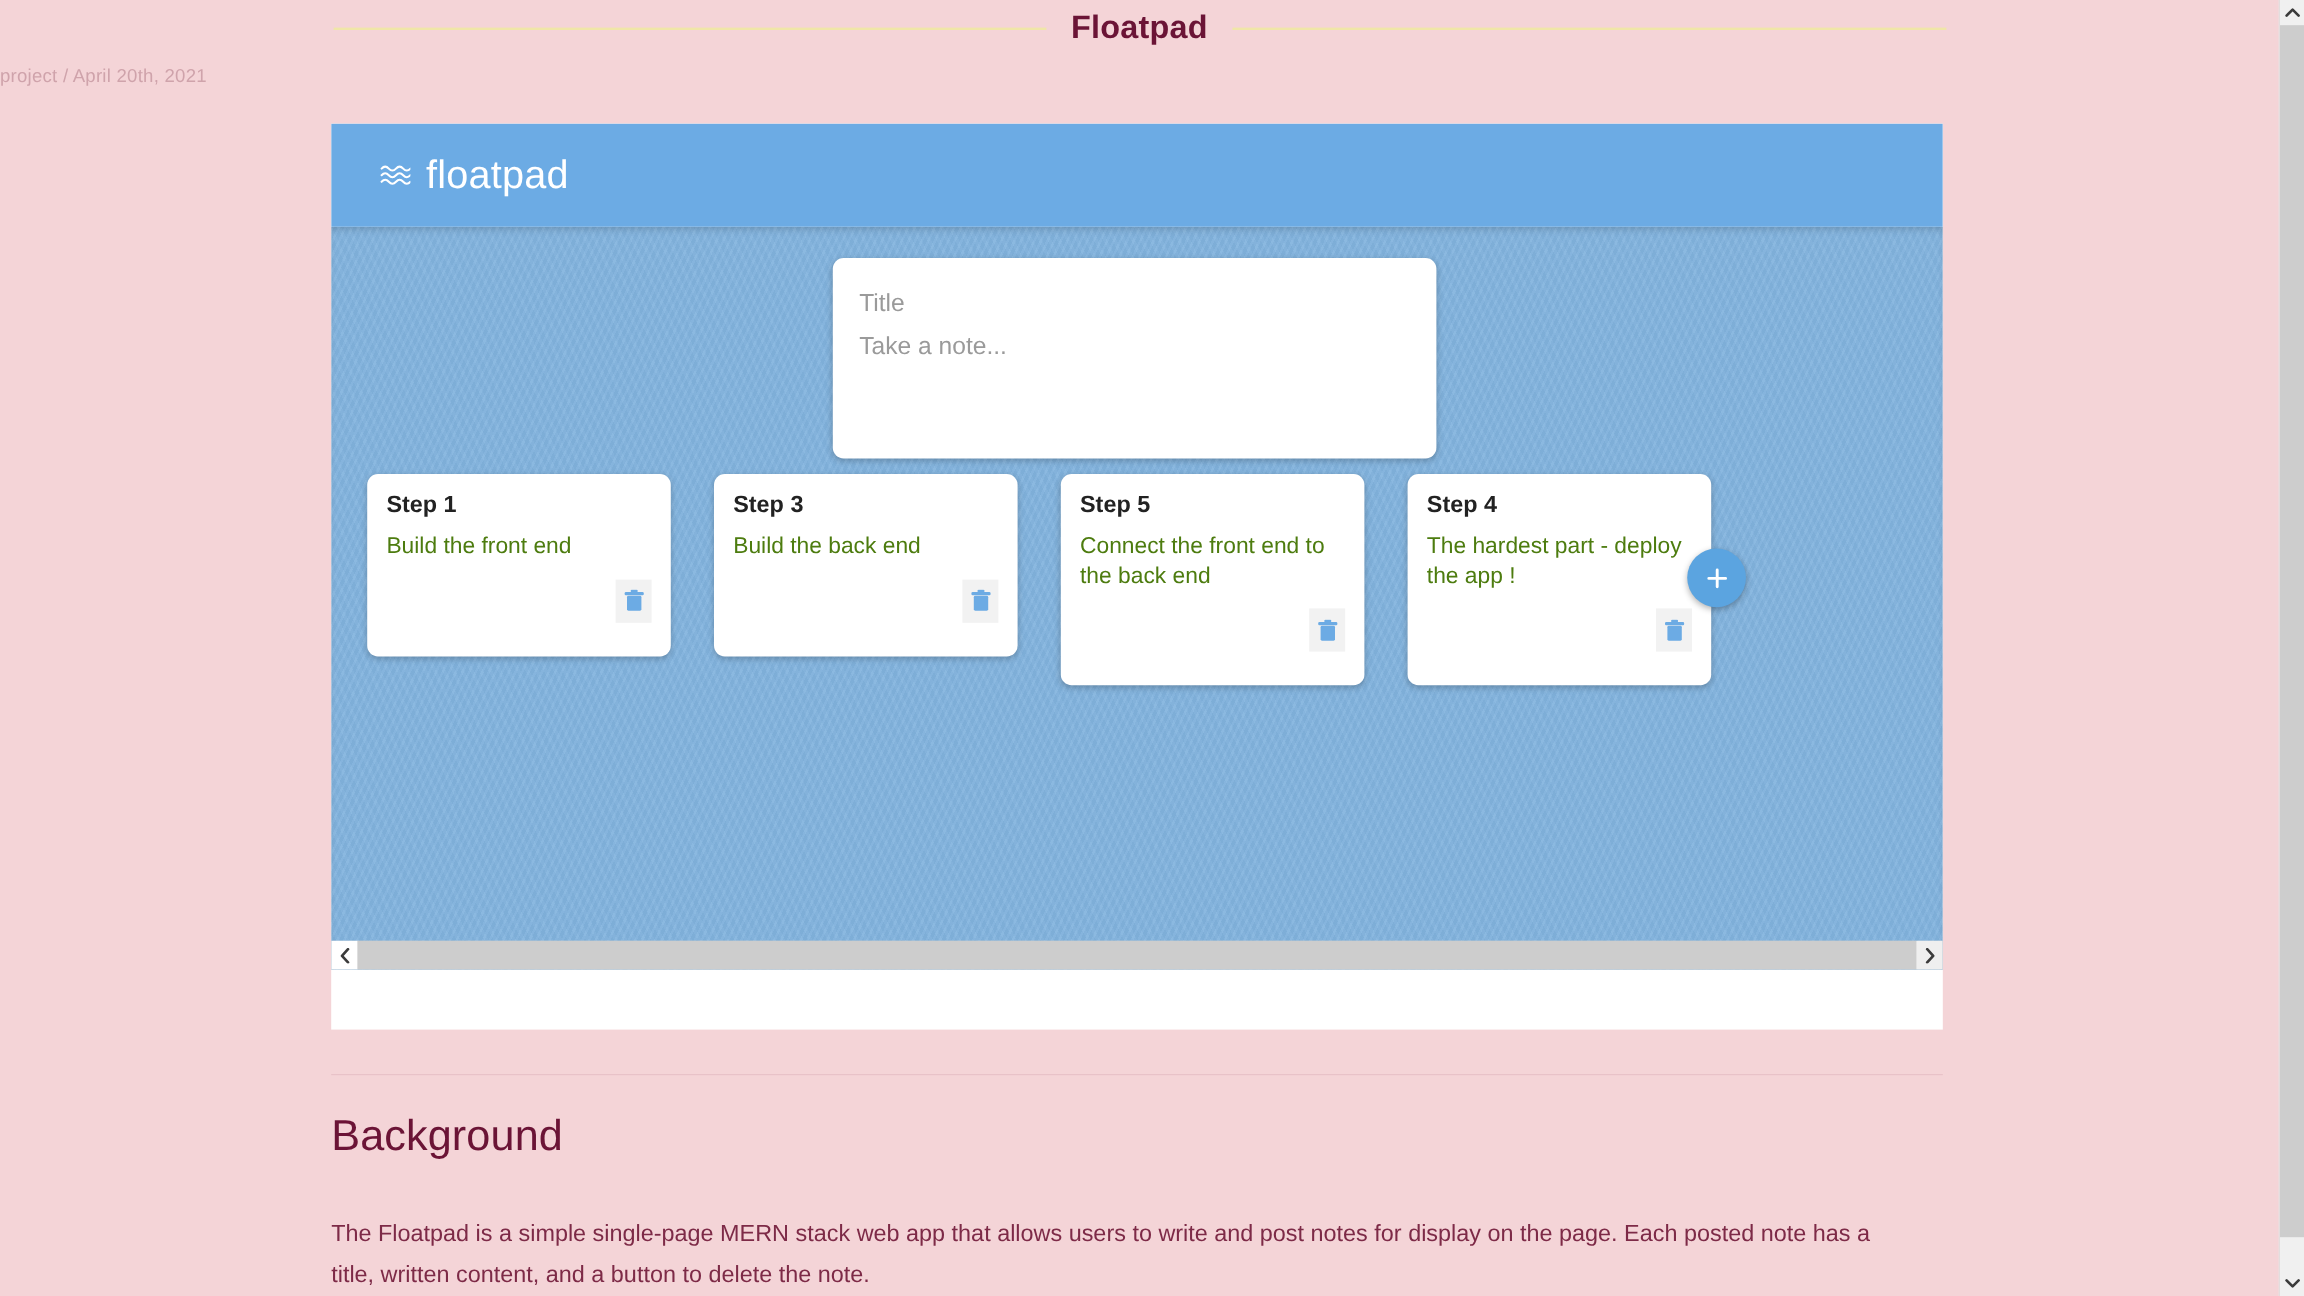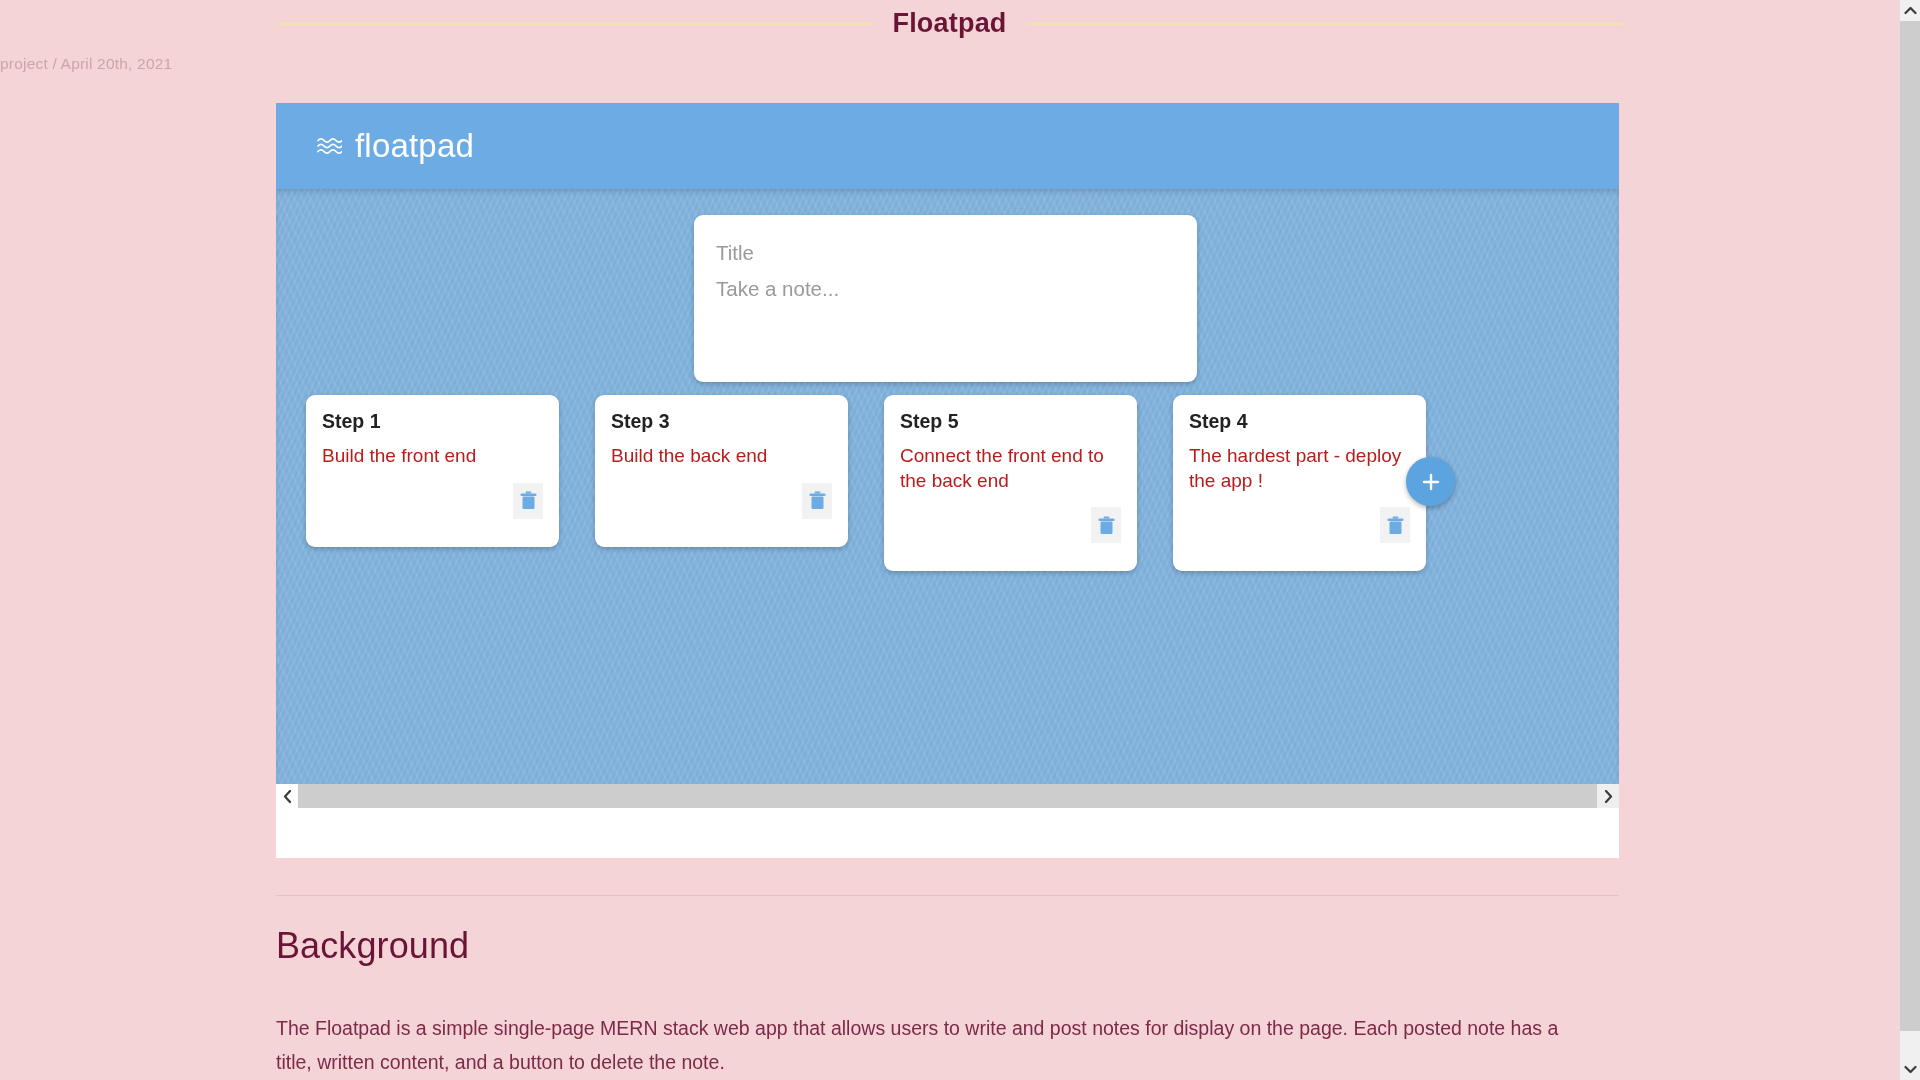--- a/index.html
+++ b/index.html
@@ -188,21 +188,21 @@
     flex-direction: column;
   }
   .note-title {
     font-size: 19.5px;
     font-weight: bold;
     color: #222222;
     margin-bottom: 11px;
   }
   .note-body {
     font-size: 19px;
-    color: #b91c1c;
+    color: #4d7c0f;
     line-height: 1.29;
     margin-bottom: 6px;
   }
   .note-actions {
     display: flex;
     justify-content: flex-end;
     margin-top: 8px;
   }
   .delete-button {
     width: 30px;

